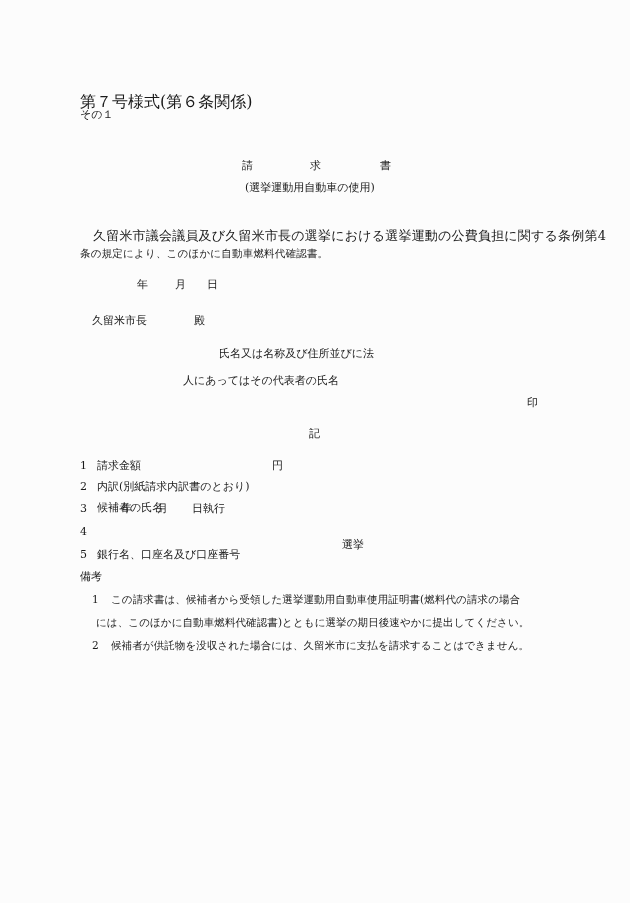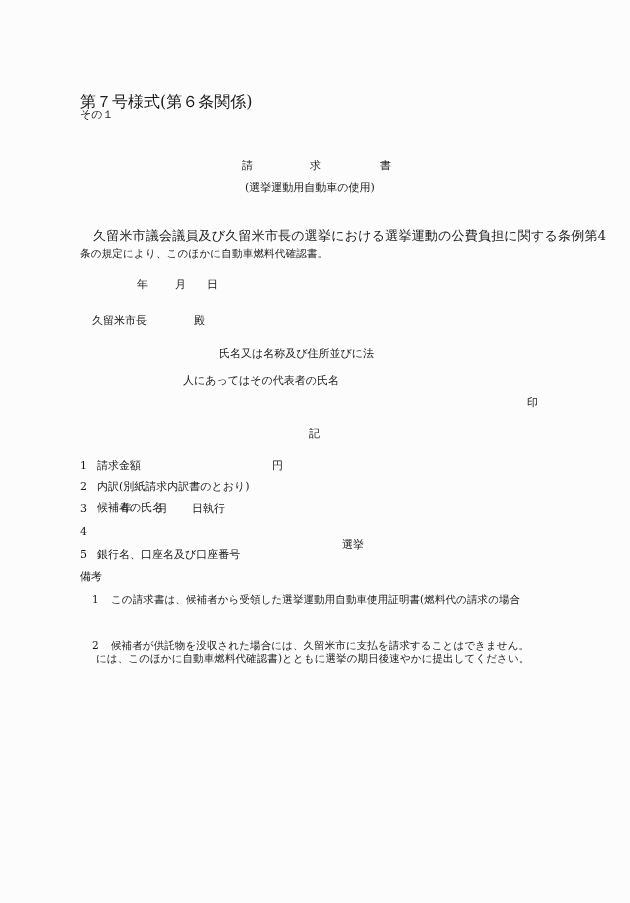--- a/index.html
+++ b/index.html
@@ -94,21 +94,21 @@
       <span class="abs" style="left:97px; top:549px;">銀行名、口座名及び口座番号</span>
     </div>
   </div>
 
   <div class="abs biko">備考</div>
 
   <div>
     <div>
       <span class="abs note" style="left:92px; top:594px;">1</span>
       <span class="abs note" style="left:111px; top:594px;">この請求書は、候補者から受領した選挙運動用自動車使用証明書(燃料代の請求の場合</span>
-      <span class="abs note" style="left:96px; top:617px;margin-top:36px;">には、このほかに自動車燃料代確認書)とともに選挙の期日後速やかに提出してください。</span>
+      <span class="abs note" style="left:96px; top:617px;">には、このほかに自動車燃料代確認書)とともに選挙の期日後速やかに提出してください。</span>
     </div>
     <div>
       <span class="abs note" style="left:92px; top:640px;">2</span>
       <span class="abs note" style="left:111px; top:640px;">候補者が供託物を没収された場合には、久留米市に支払を請求することはできません。</span>
     </div>
   </div>
 
 </div>
 
 </body></html>

